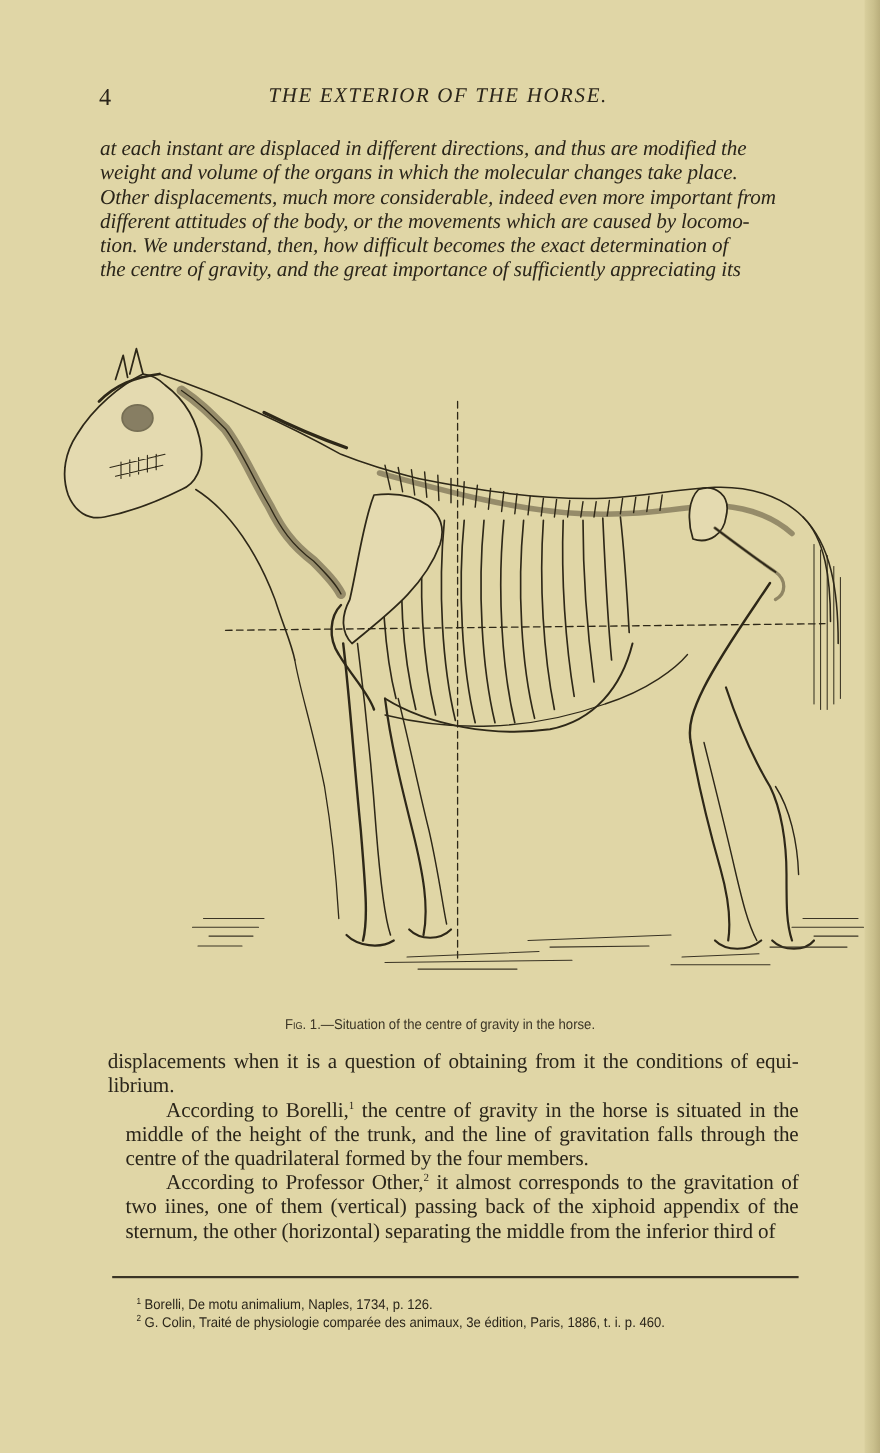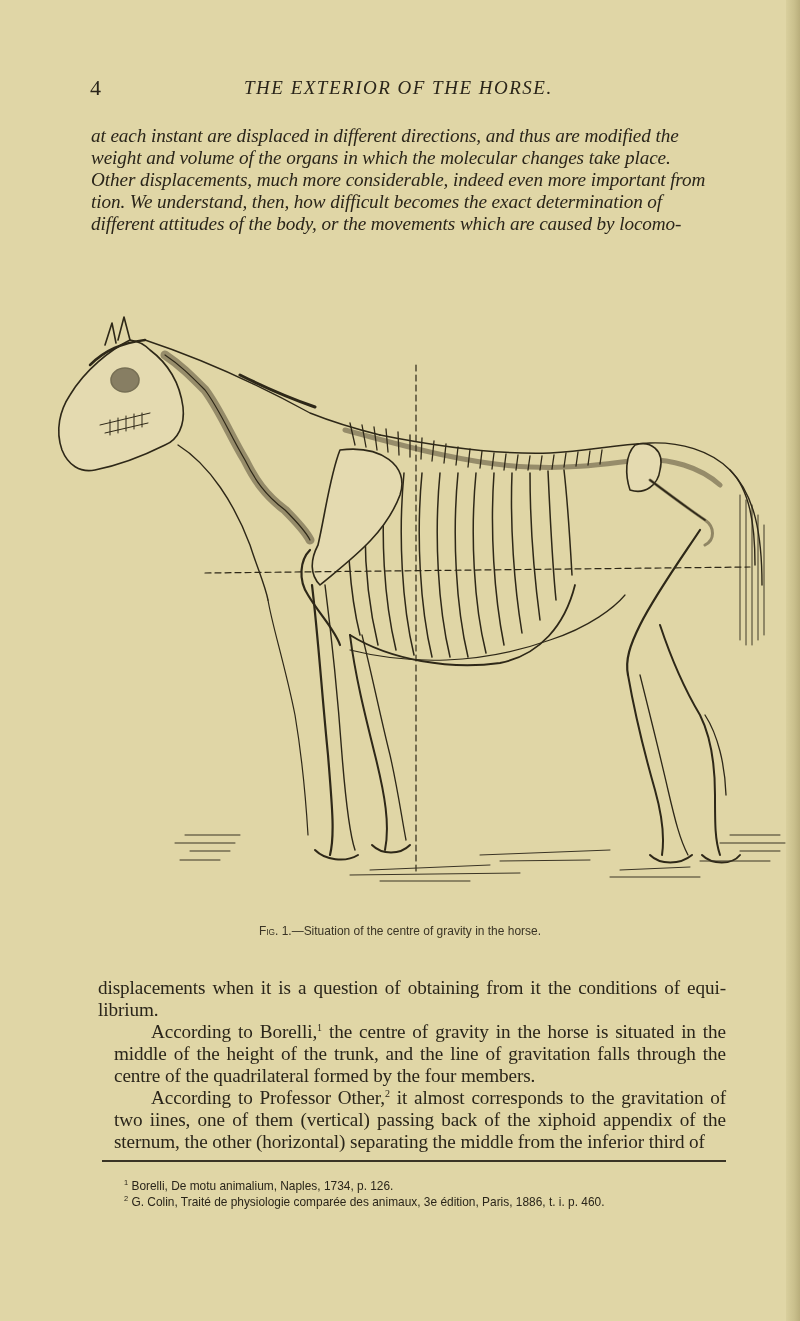--- a/index.html
+++ b/index.html
@@ -59,21 +59,21 @@
     .body-text .last {
       text-align-last: justify;
     }
     .para-top {
       top: 125px;
       left: 91px;
       width: 634px;
       font-style: italic;
     }
     .para-bottom {
-      top: 977px;
+      top: 955px;
       left: 98px;
       width: 628px;
     }
     sup {
       font-size: 10px;
       line-height: 0;
       vertical-align: 7px;
     }
     .figure {
       position: absolute;
@@ -129,22 +129,23 @@
 
 <div class="running-head">
   <span class="page-number">4</span>
   <span class="running-title">THE EXTERIOR OF THE HORSE.</span>
 </div>
 
 <div class="body-text para-top">
   <p>at each instant are displaced in different directions, and thus are modified the</p>
   <p>weight and volume of the organs in which the molecular changes take place.</p>
   <p>Other displacements, much more considerable, indeed even more important from</p>
+  <p>different attitudes of the body, or the movements which are caused by locomo-</p>
   <p>tion.  We understand, then, how difficult becomes the exact determination of</p>
-  <p>different attitudes of the body, or the movements which are caused by locomo-</p>
+  <p>the centre of gravity, and the great importance of sufficiently appreciating its</p>
 </div>
 
 <div class="figure">
   <svg viewBox="0 0 740 590" fill="none" stroke="#2e2818" stroke-linecap="round" stroke-linejoin="round">
 
     <g stroke-width="1.6">
       <path d="M55,50 L62,28 L66,48 M68,45 L74,22 L80,45"></path>
       <path d="M80,45 C60,55 35,75 20,100 C10,115 5,135 12,155 C18,170 30,178 45,175 C70,170 95,160 115,150 C128,145 135,130 133,112 C130,90 120,70 100,55 C95,50 88,46 80,45 Z" fill="#e4dab0"></path>
       <ellipse cx="75" cy="85" rx="14" ry="12" fill="#4a4230" opacity="0.6"></ellipse>
       <path d="M50,130 L100,118 M55,138 L98,128 M60,125 L60,140 M68,123 L68,138 M76,121 L76,136 M84,119 L84,134 M92,118 L92,132" stroke-width="1"></path>

